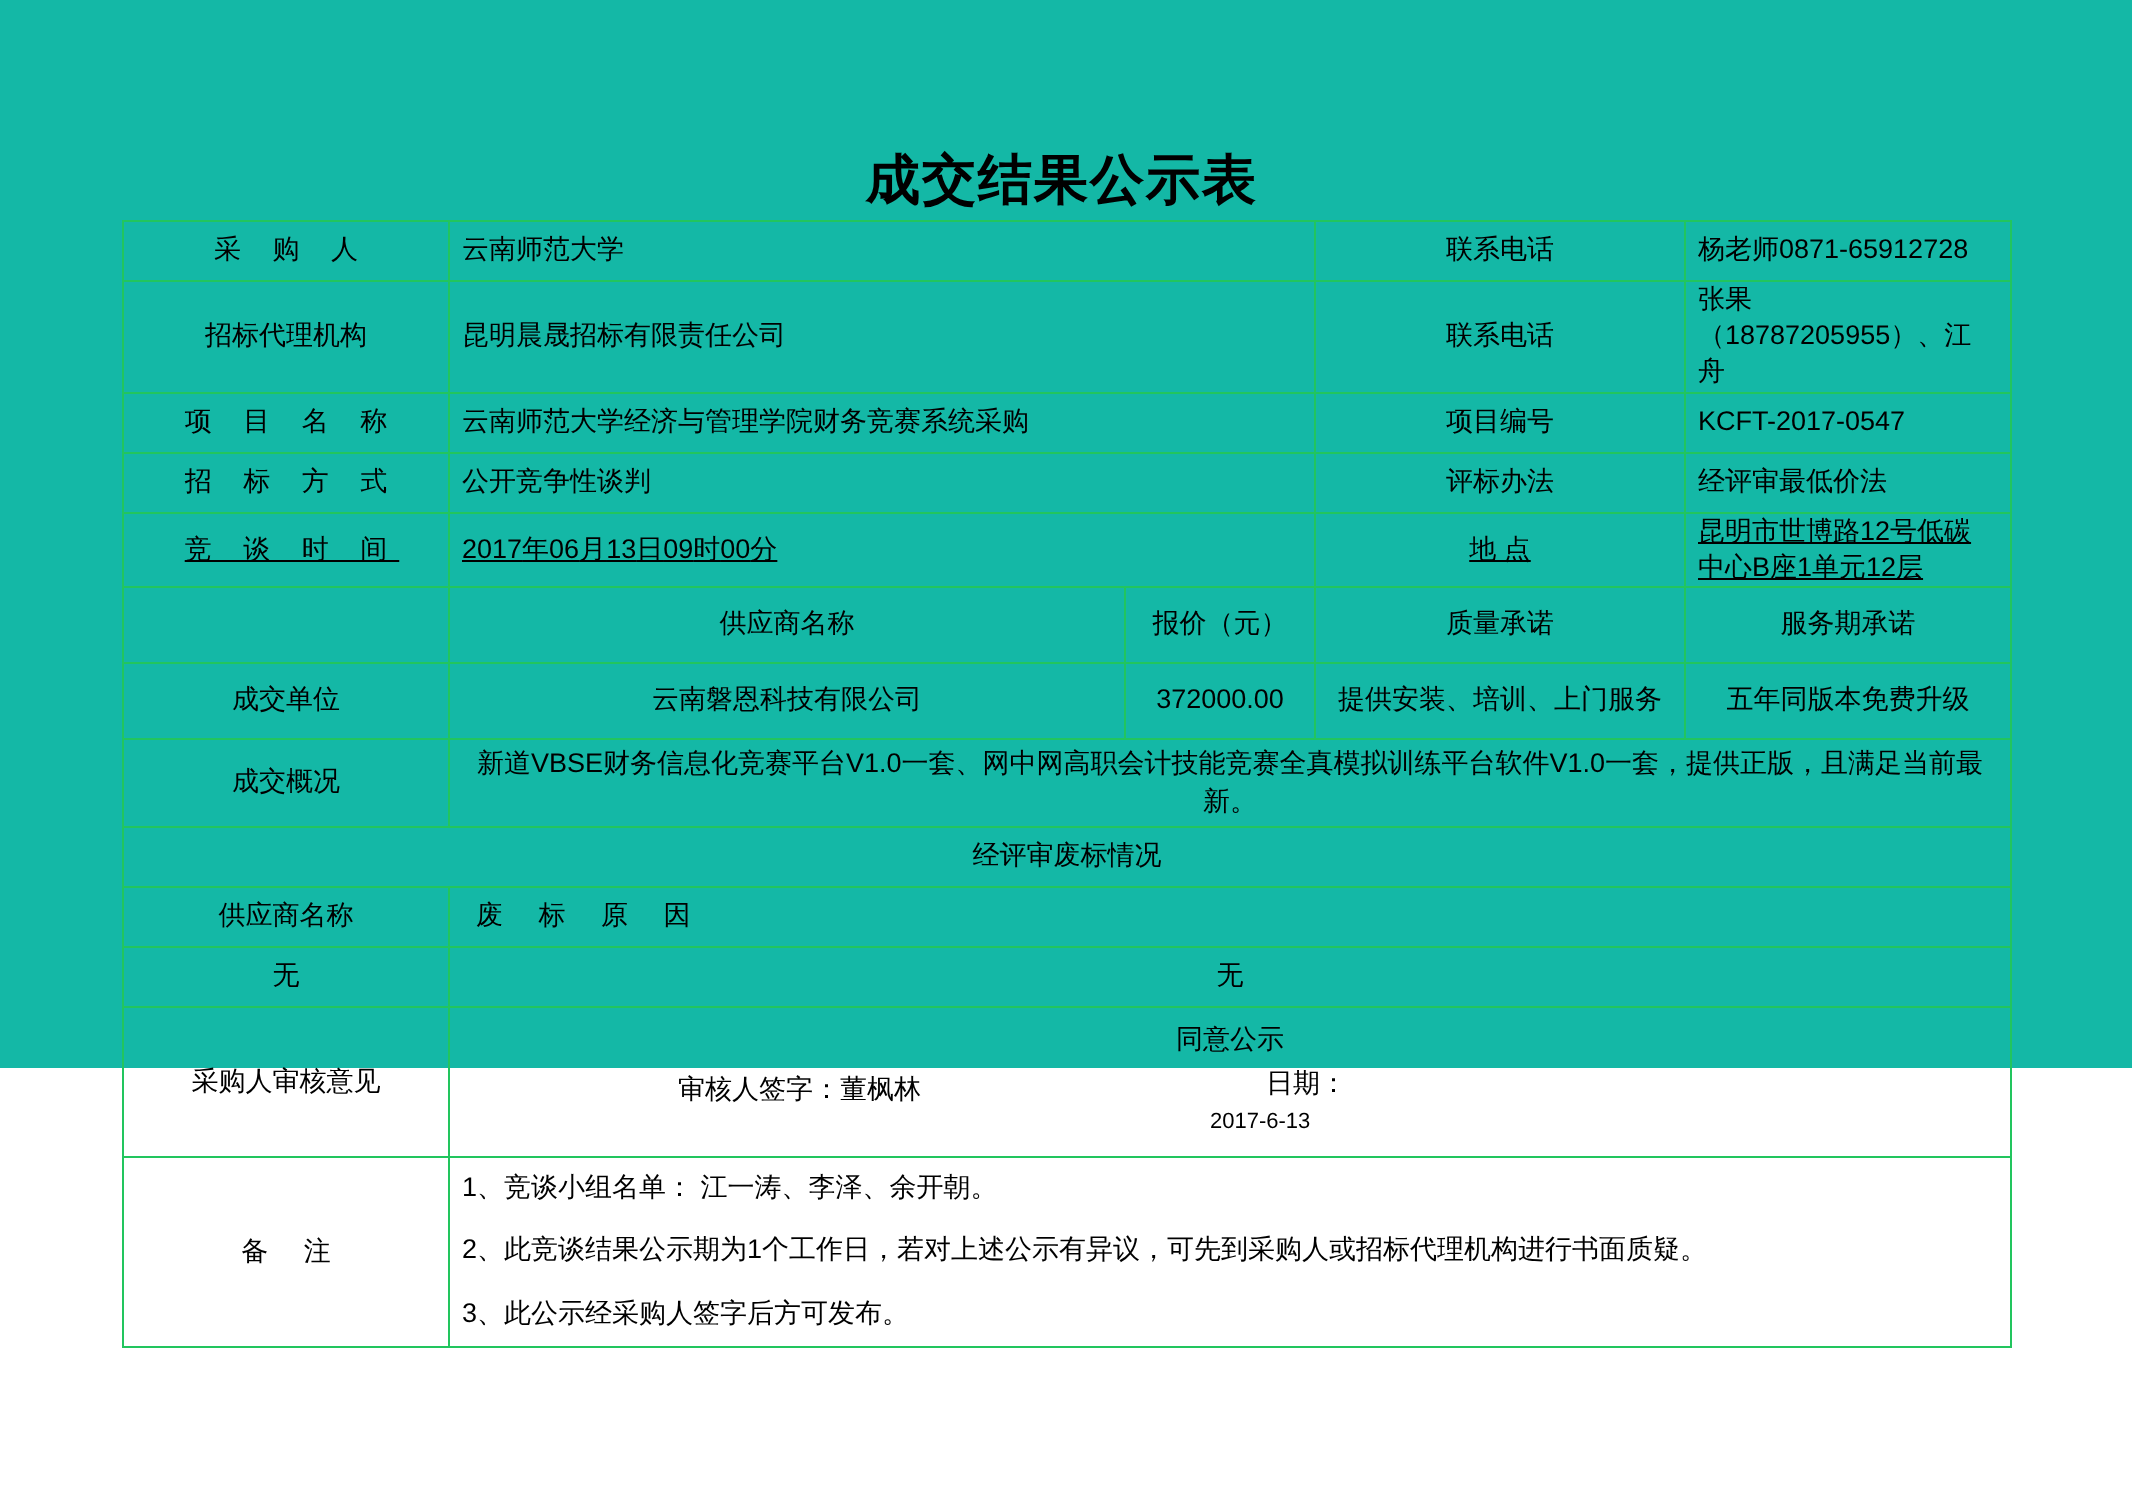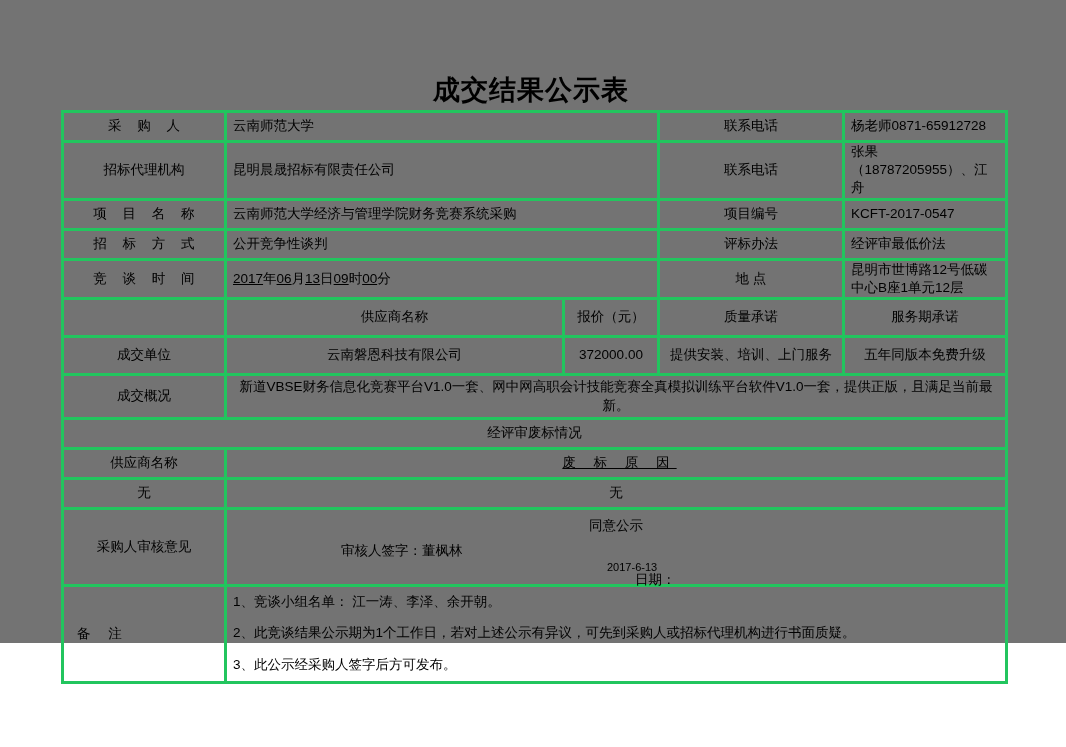--- a/index.html
+++ b/index.html
@@ -11,22 +11,22 @@
   body {
     width: 1066px;
     height: 747px;
     font-family: "Liberation Serif", "DejaVu Serif", serif;
     color: #000000;
     overflow: hidden;
   }
   #page {
     position: relative;
     width: 1066px;
-    height: 643px;
-    background: #737373;
+    height: 534px;
+    background: #14b8a6;
   }
   #doc-title {
     position: absolute;
     left: 0;
     top: 72px;
     width: 1066px;
     text-align: center;
     font-size: 27px;
     font-weight: bold;
     letter-spacing: 1px;
@@ -41,21 +41,21 @@
   table.main {
     position: absolute;
     left: 61px;
     top: 110px;
     width: 944px;
     border-collapse: collapse;
     table-layout: fixed;
     font-size: 13.5px;
   }
   table.main td {
-    border: 3px solid #22c55e;
+    border: 1px solid #22c55e;
     padding: 0 6px;
     vertical-align: middle;
     font-family: "Liberation Sans", "DejaVu Sans", sans-serif;
     font-size: 13.5px;
     line-height: 1.35;
     color: #000;
   }
   .lbl {
     text-align: center;
     white-space: nowrap;
@@ -67,27 +67,26 @@
     text-indent: 6px;
   }
   .val {
     text-align: left;
     padding-left: 10px;
   }
   .ctr {
     text-align: center;
   }
   .ctr-sp {
-    text-align: center;
+    text-align: left;
     letter-spacing: 7px;
     text-indent: 7px;
-    text-decoration: underline;
   }
   .r-h34 { height: 30px; }
-  .r-h36 { height: 32px; }
+  .r-h36 { height: 32px; text-decoration: underline; }
   .r-h42 { height: 38px; }
   .r-h48 { height: 44px; }
 
   .ul-seg {
     text-decoration: underline;
   }
   .date-line {
     white-space: nowrap;
     padding-left: 12px;
     margin-top: 18px;
@@ -119,21 +118,20 @@
     top: 7px;
     text-align: center;
     font-size: 13.5px;
   }
   .appr-datelabel {
     position: absolute;
     left: 408px;
     top: 29px;
     font-size: 13.5px;
     white-space: nowrap;
-    margin-top: 32px;
   }
   .appr-sign {
     position: absolute;
     left: 114px;
     top: 32px;
     font-size: 13.5px;
     white-space: nowrap;
   }
   .appr-date {
     position: absolute;
@@ -148,20 +146,21 @@
     text-align: left;
     line-height: 1.0;
   }
   .note-line {
     display: block;
     font-size: 13.5px;
     padding: 6px 0 7px 0;
     white-space: normal;
   }
   .remark-lbl {
+    text-align: center;
     letter-spacing: 7px;
     text-indent: 7px;
     white-space: nowrap;
   }
 </style>
 </head>
 <body>
 
 <div id="page">
 

